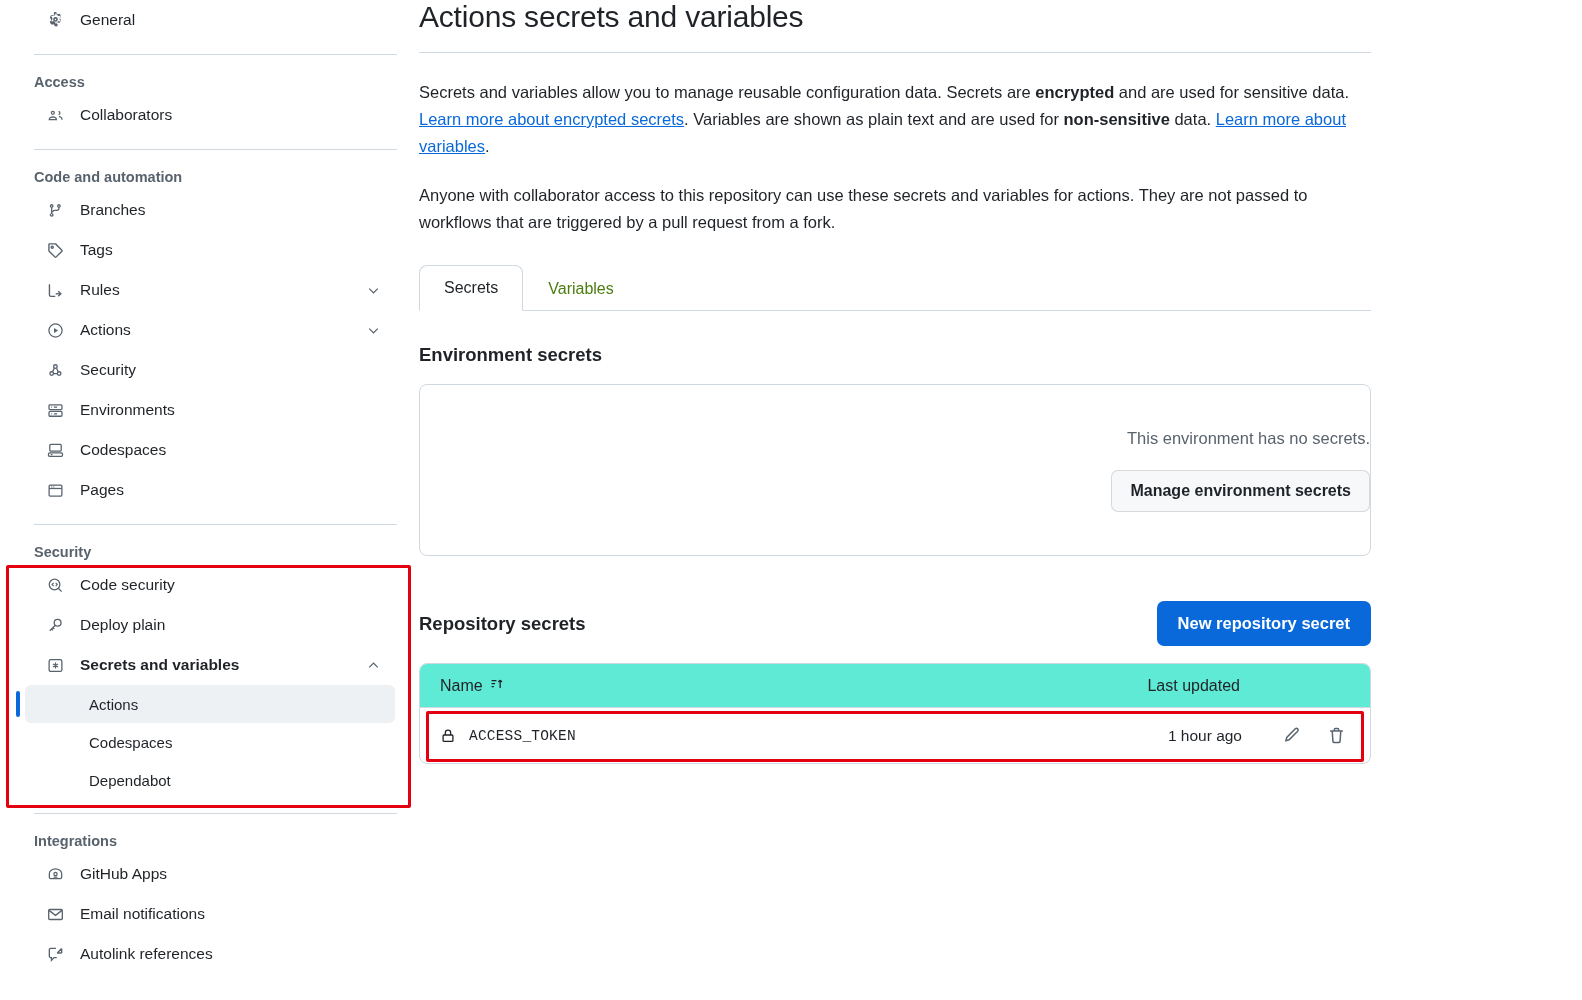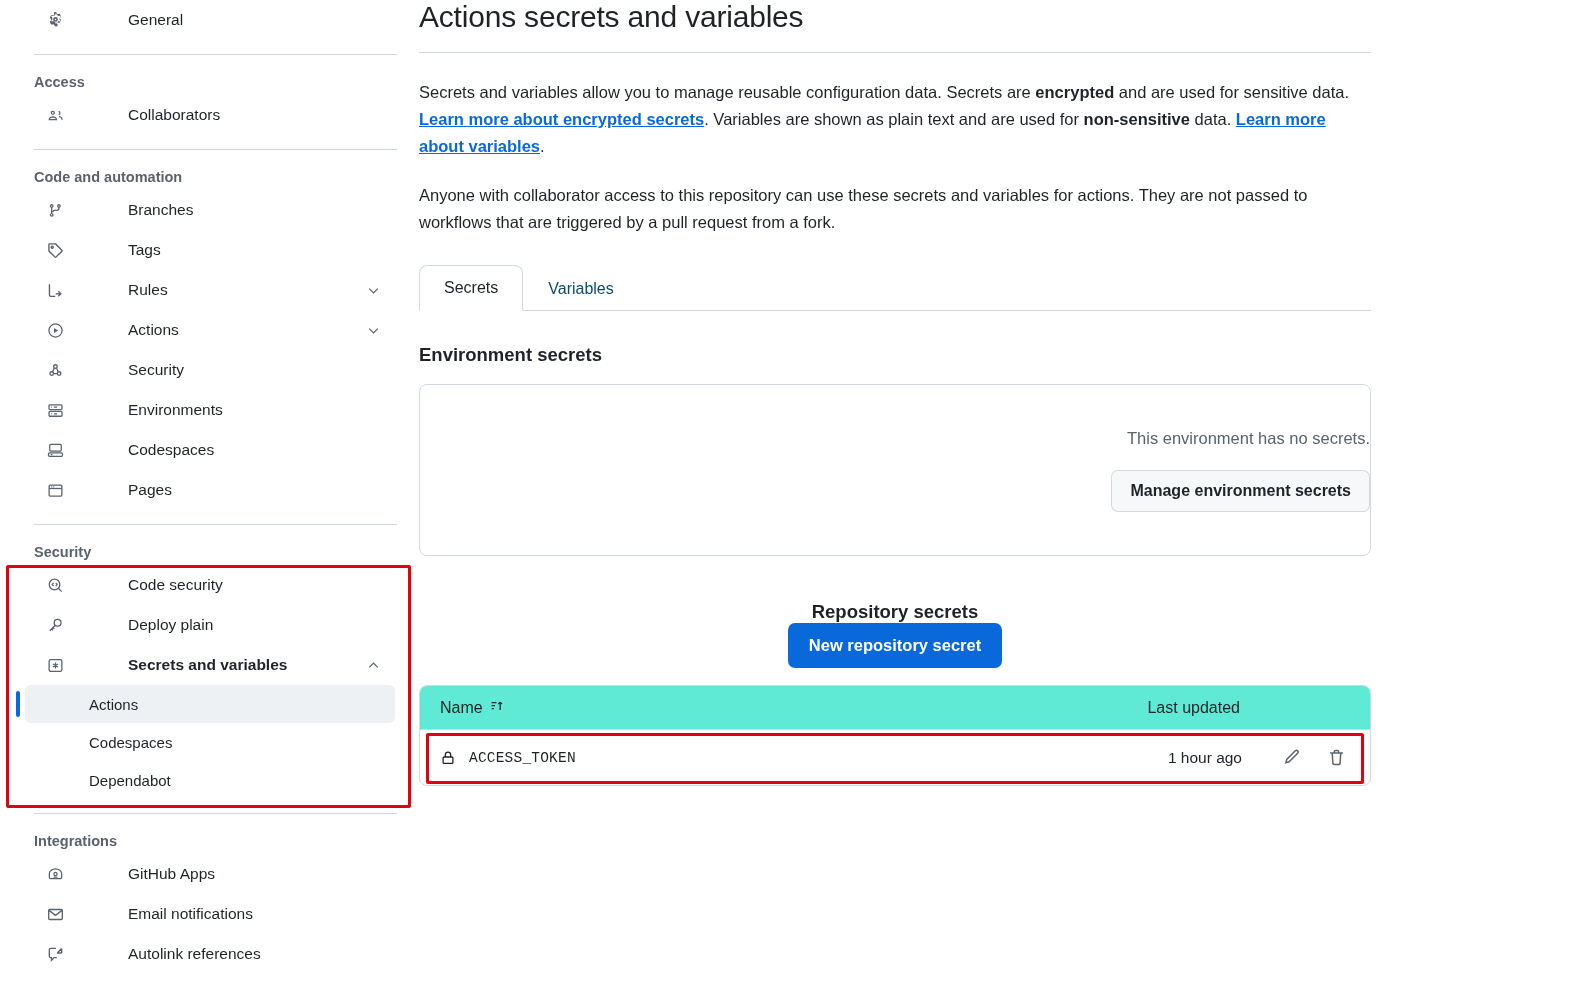--- a/index.html
+++ b/index.html
@@ -34,21 +34,21 @@
   }
   .nav-item .ico {
     flex: 0 0 18px;
     width: 18px; height: 18px;
     margin-right: 16px;
     display: inline-flex;
     align-items: center;
     justify-content: center;
     color: #59636e;
   }
-  .nav-item .lbl { white-space: nowrap; margin-left: 48px; }
+  .nav-item .lbl { white-space: nowrap; }
   .nav-item .chev {
     margin-left: auto;
     color: #59636e;
     display: inline-flex;
     align-items: center;
   }
   .nav-item.bold .lbl { font-weight: 700; }
 
   .sub-item {
     display: flex;
@@ -121,35 +121,35 @@
   }
   .title-rule { height: 1px; background: #d1d9e0; margin-bottom: 26px; }
 
   p.desc {
     font-size: 16.5px;
     line-height: 27px;
     margin: 0 0 22px 0;
     color: #1f2328;
   }
   p.desc b { font-weight: 700; }
-  a.lnk { color: #0969da; text-decoration: underline; font-weight: bold; }
+  a.lnk { color: #0969da; text-decoration: underline; }
 
   
   .tabbar {
     display: flex;
     align-items: flex-end;
     position: relative;
     margin-top: 30px;
     height: 45px;
     border-bottom: 1px solid #d1d9e0;
   }
   .tab {
     font-size: 16px;
     padding: 11px 24px;
-    color: #0c4a6e;
+    color: #4d7c0f;
     cursor: pointer;
     border: 1px solid transparent;
     border-bottom: none;
     border-radius: 8px 8px 0 0;
     position: relative;
     top: 1px;
     line-height: 22px;
   }
   .tab.active {
     color: #1f2328;
@@ -192,21 +192,20 @@
     padding: 10px 18px;
     cursor: pointer;
     line-height: 20px;
   }
 
   .sect-row {
     display: flex;
     align-items: center;
     justify-content: space-between;
     margin-top: 45px;
-    flex-direction: column;
   }
   .btn-blue {
     font-family: "Liberation Sans", sans-serif;
     font-size: 16.5px;
     font-weight: 700;
     color: #ffffff;
     background: #0969da;
     border: none;
     border-radius: 7px;
     padding: 12px 21px;

